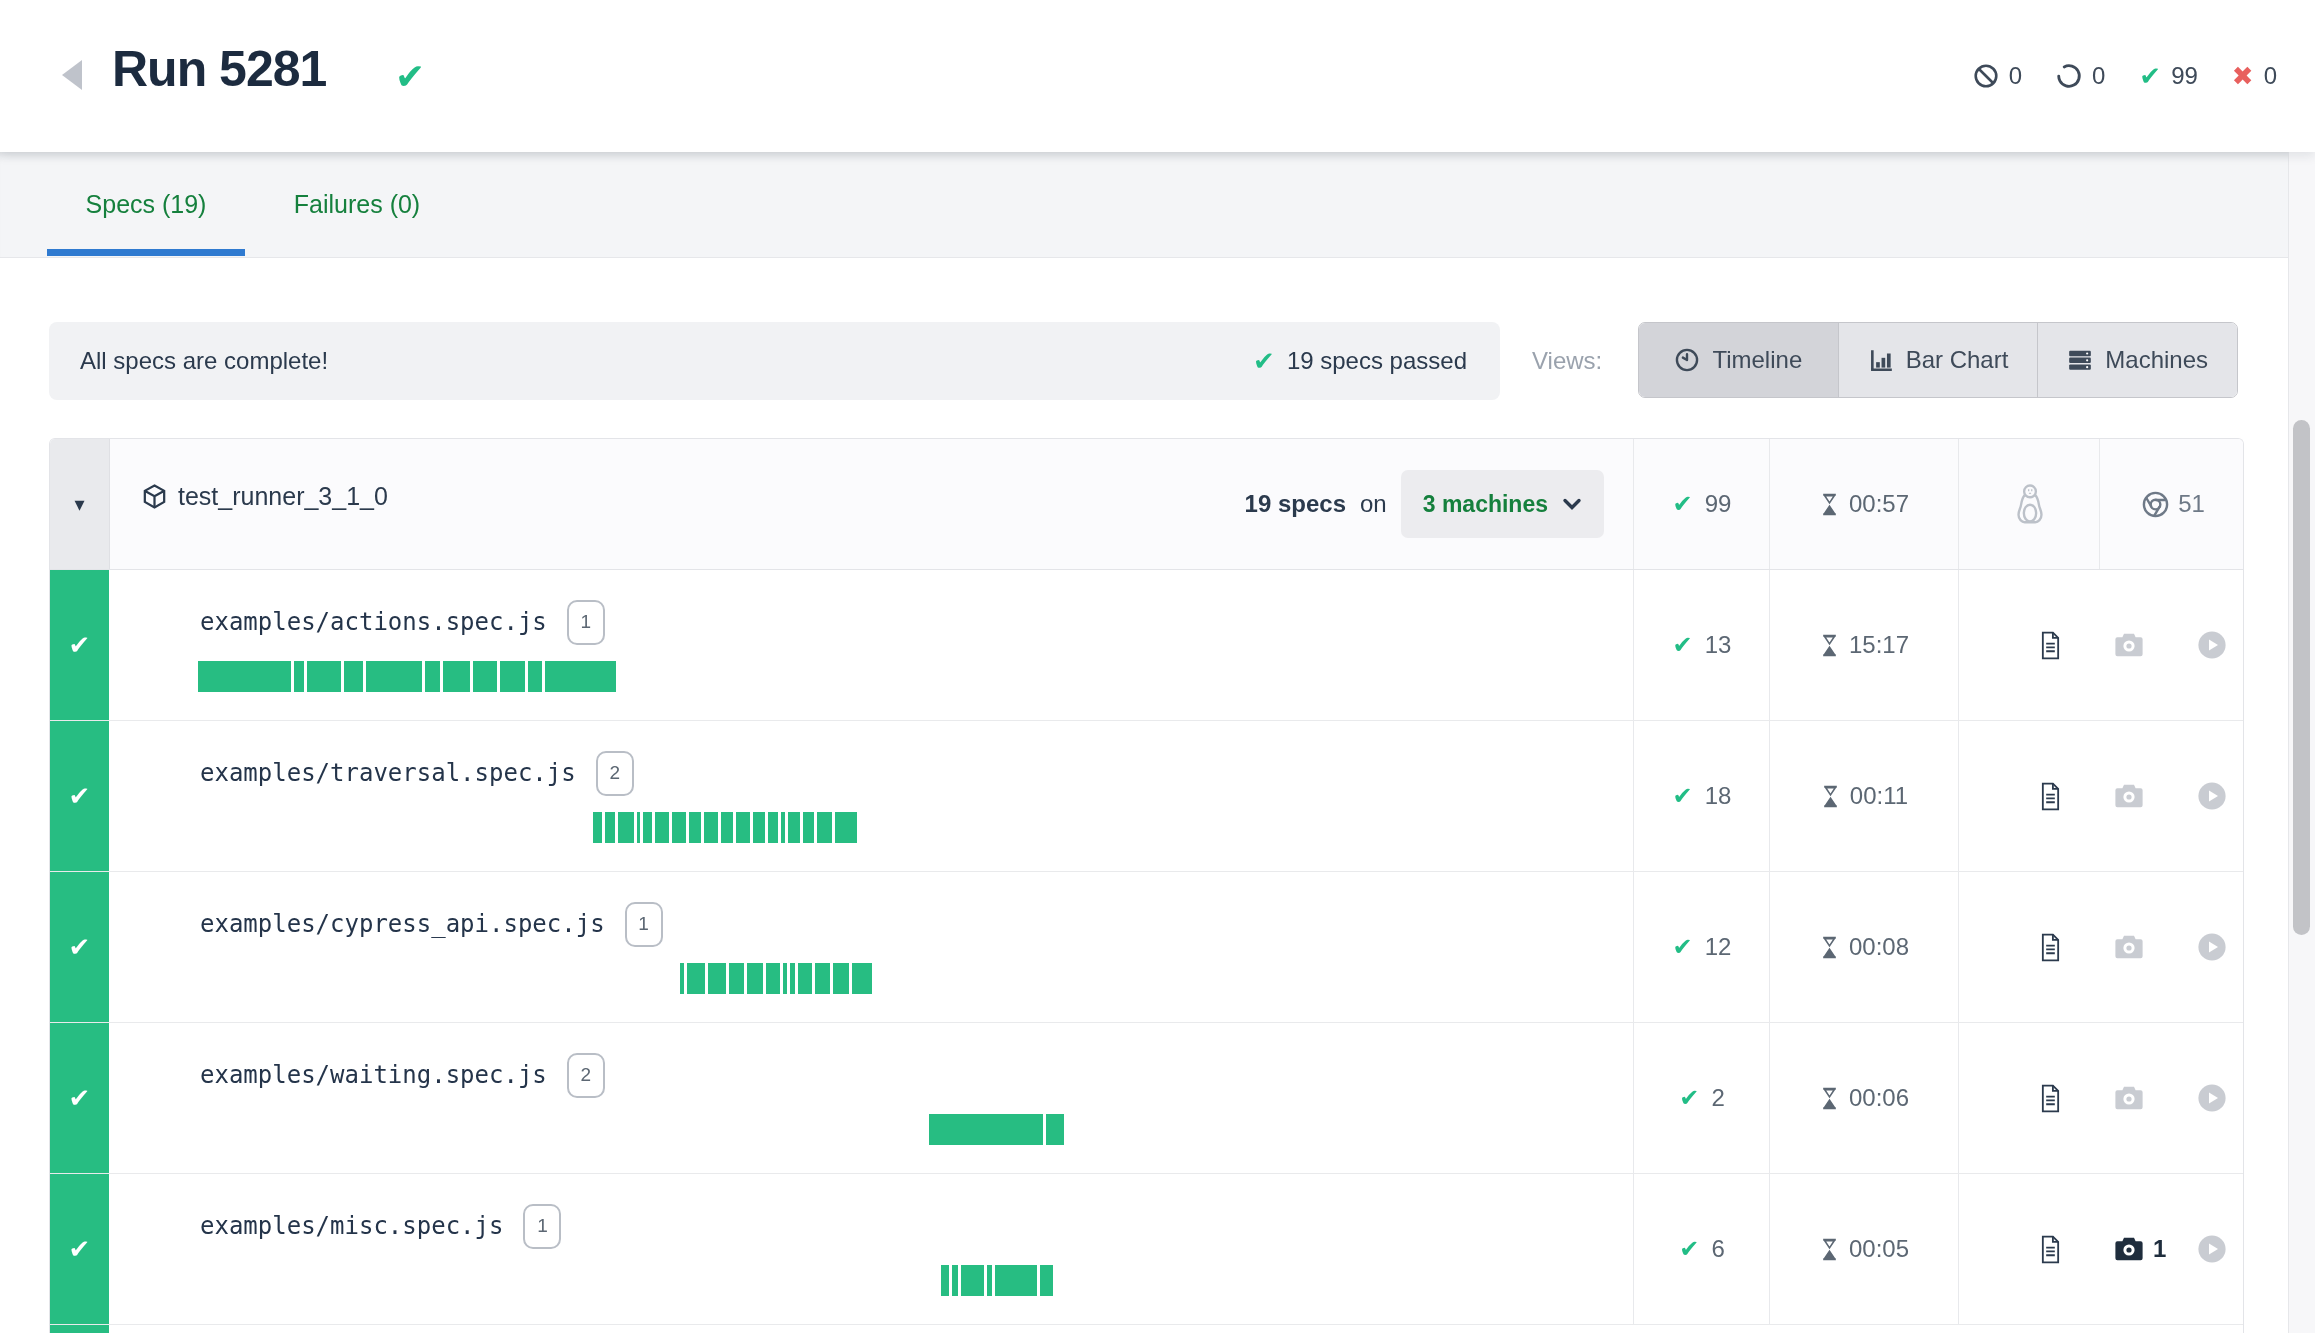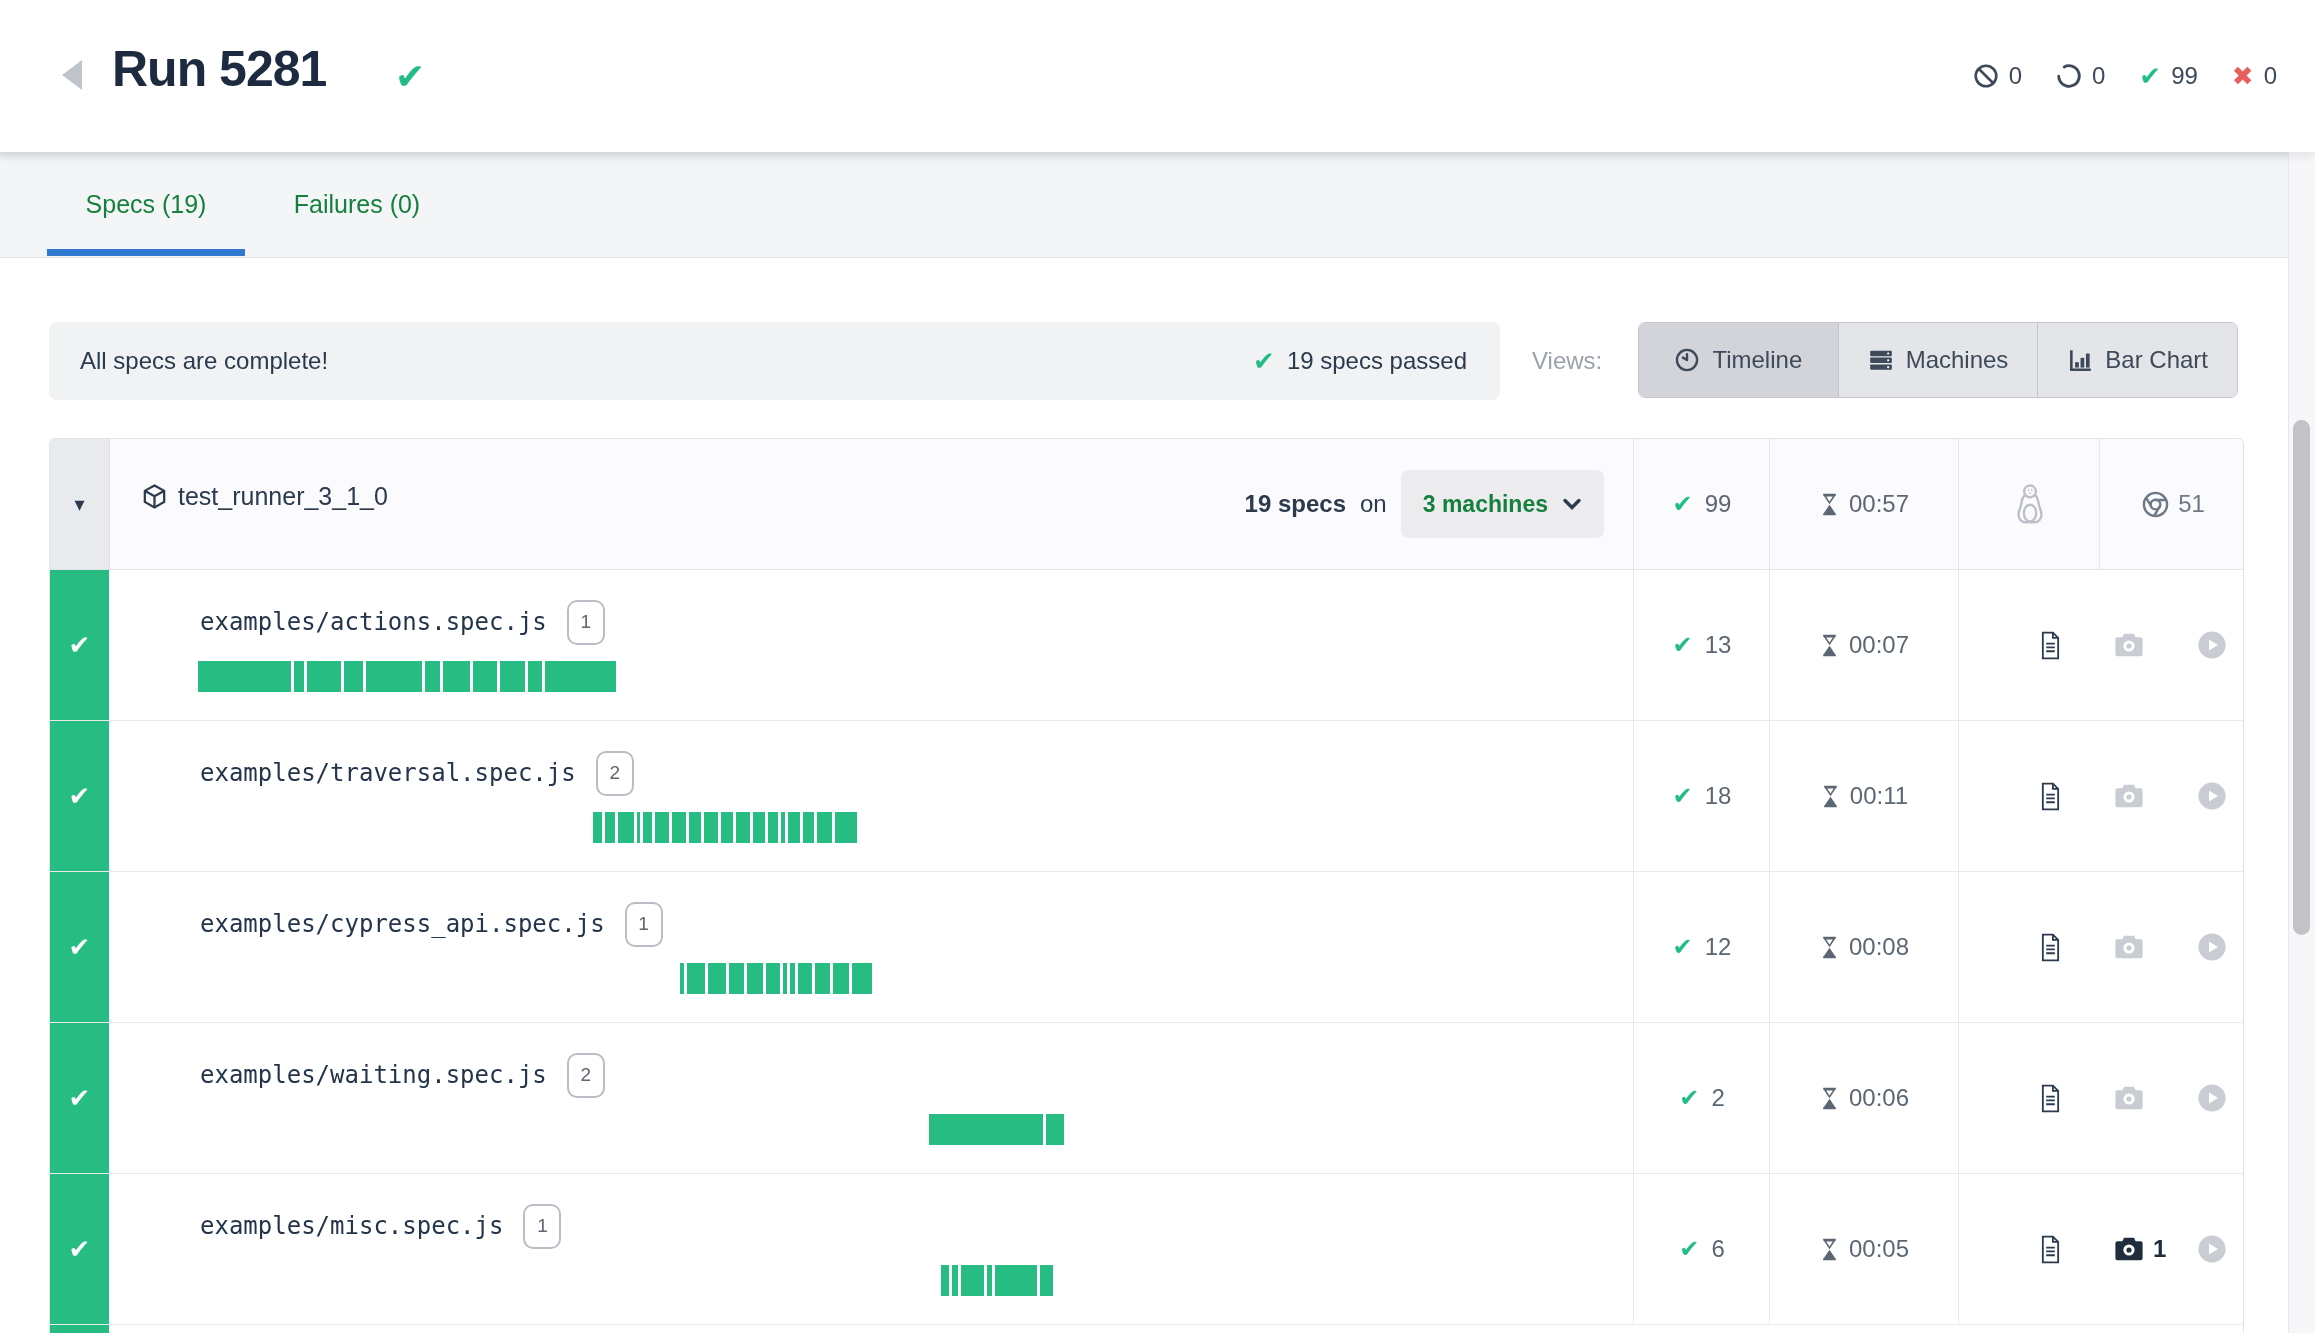--- a/index.html
+++ b/index.html
@@ -159,37 +159,37 @@
   <div class="btn-group">
     <div class="view-btn active">
       <svg width="26" height="26" viewBox="0 0 24 24">
         <circle cx="12" cy="12" r="9.3" fill="none" stroke="#3e4a59" stroke-width="2.2"></circle>
         <path d="M12 12V6.6M12 12L8.2 9.8" fill="none" stroke="#3e4a59" stroke-width="2.2" stroke-linecap="round"></path>
       </svg>
       <span>Timeline</span>
     </div>
     <div class="view-btn">
       <svg width="26" height="26" viewBox="0 0 24 24">
+        <path d="M4 3v18h18" fill="none" stroke="#3e4a59" stroke-width="2.4"></path>
+        <rect x="7.5" y="14" width="3.4" height="5" fill="#3e4a59"></rect>
+        <rect x="12.5" y="10" width="3.4" height="9" fill="#3e4a59"></rect>
+        <rect x="17.5" y="6" width="3.4" height="13" fill="#3e4a59"></rect>
+      </svg>
+      <span>Bar Chart</span>
+    </div>
+    <div class="view-btn">
+      <svg width="26" height="26" viewBox="0 0 24 24">
         <rect x="2" y="3.5" width="20" height="5" rx="1" fill="#3e4a59"></rect>
         <rect x="2" y="9.8" width="20" height="5" rx="1" fill="#3e4a59"></rect>
         <rect x="2" y="16.1" width="20" height="5" rx="1" fill="#3e4a59"></rect>
         <circle cx="18.6" cy="6" r="1" fill="#fff"></circle>
           <circle cx="18.6" cy="12.3" r="1" fill="#fff"></circle>
           <circle cx="18.6" cy="18.6" r="1" fill="#fff"></circle>
       </svg>
       <span>Machines</span>
-    </div>
-    <div class="view-btn">
-      <svg width="26" height="26" viewBox="0 0 24 24">
-        <path d="M4 3v18h18" fill="none" stroke="#3e4a59" stroke-width="2.4"></path>
-        <rect x="7.5" y="14" width="3.4" height="5" fill="#3e4a59"></rect>
-        <rect x="12.5" y="10" width="3.4" height="9" fill="#3e4a59"></rect>
-        <rect x="17.5" y="6" width="3.4" height="13" fill="#3e4a59"></rect>
-      </svg>
-      <span>Bar Chart</span>
     </div>
   </div>
 
   <div class="spec-table">
 
     <div class="group-row">
       <div class="cols col-status">
         <span>▾</span>
       </div>
       <div class="group-name">
@@ -269,21 +269,21 @@
     <div class="cols col-pass">
       <span class="pass-check">✔</span>
       <span>13</span>
     </div>
     <div class="cols col-time">
       <svg width="19" height="27" viewBox="0 0 24 30">
         <path d="M4 2.5h16M4 27.5h16" stroke="#5c6773" stroke-width="2.4" fill="none"></path>
         <path d="M6 4h12l-6 9z" fill="none" stroke="#5c6773" stroke-width="2"></path>
         <path d="M6 26h12l-6-9z" fill="#5c6773" stroke="#5c6773" stroke-width="2"></path>
       </svg>
-      <span>00:07</span>
+      <span>15:17</span>
     </div>
     <div class="cols col-art">
       <div class="art-icons">
         <div class="art-doc">
           <svg width="23" height="29" viewBox="0 0 24 30">
             <path d="M4 1.5h10.5L20 7v21.5H4z" fill="none" stroke="#2b3a4d" stroke-width="1.9"></path>
             <path d="M14.5 1.5V7H20" fill="none" stroke="#2b3a4d" stroke-width="1.9"></path>
             <path d="M7.5 13h9M7.5 17h9M7.5 21h9" stroke="#2b3a4d" stroke-width="1.9"></path>
           </svg>
         </div>

